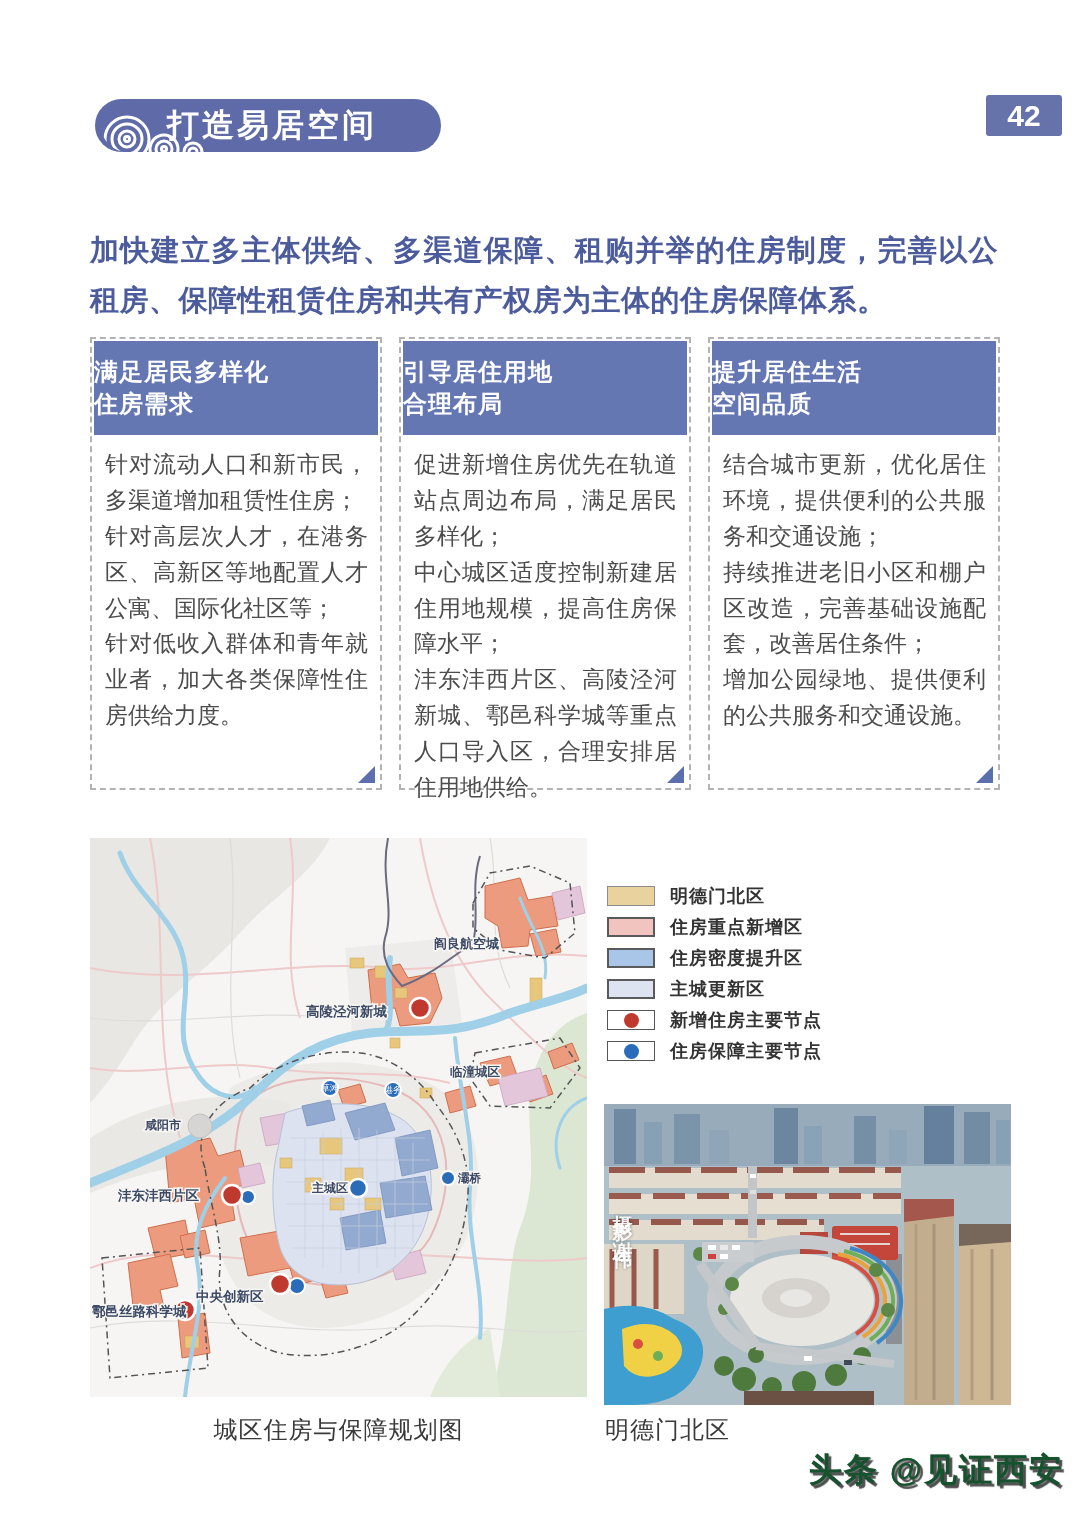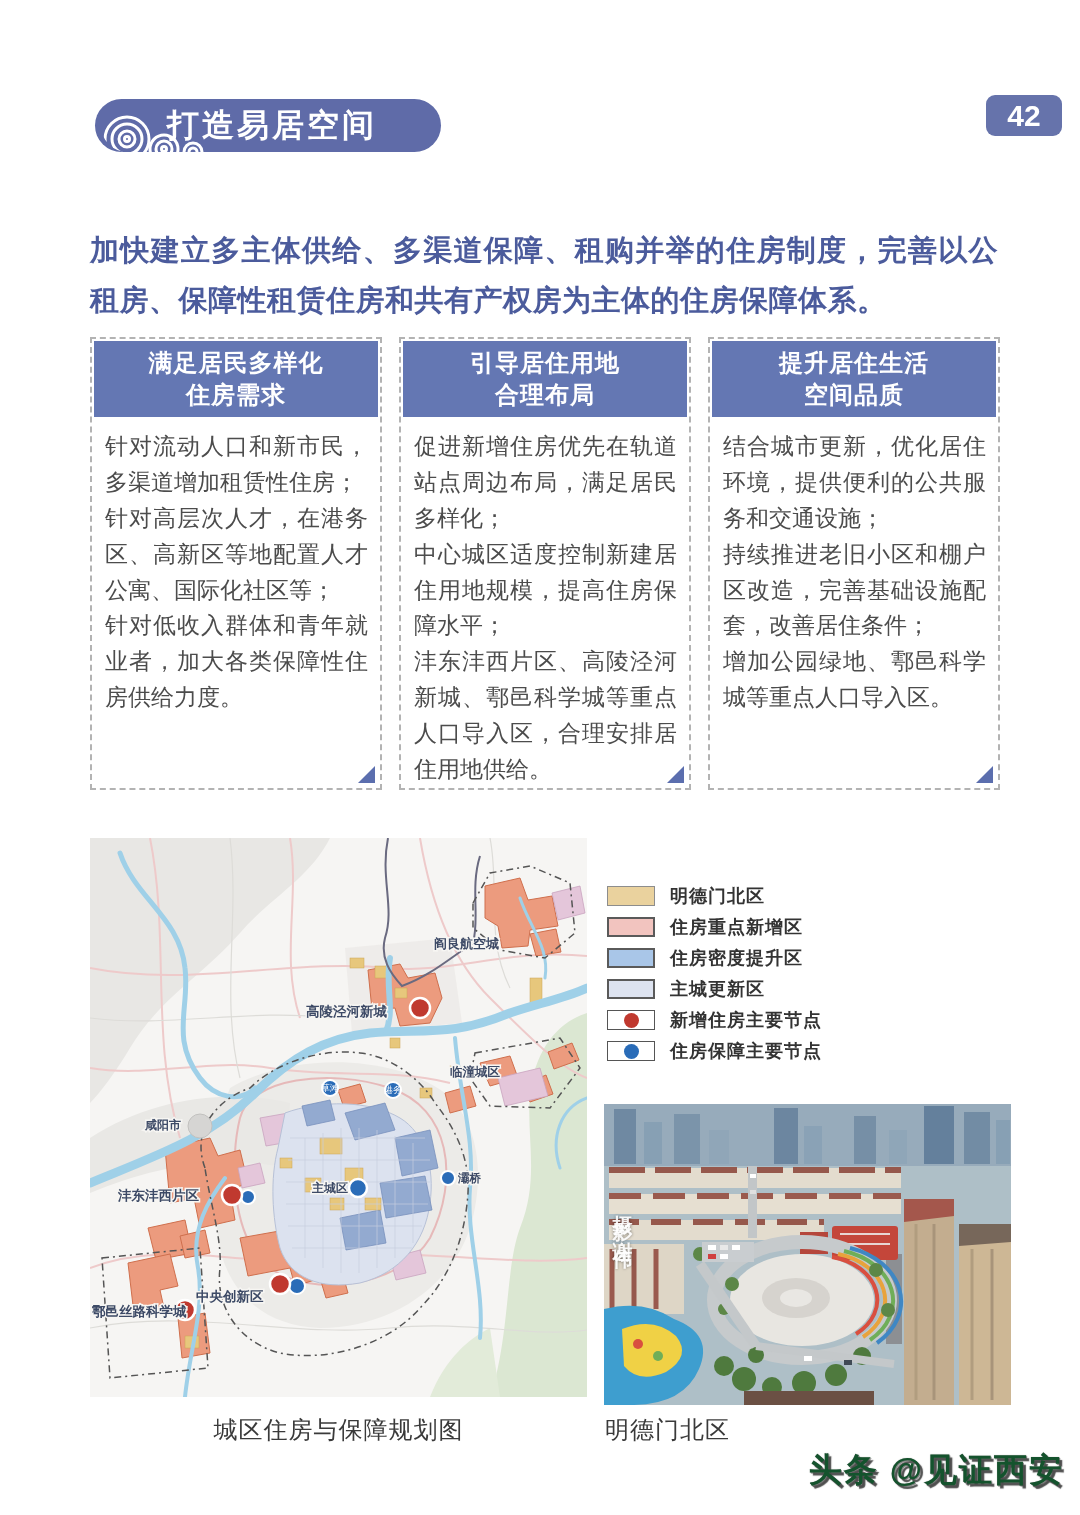--- a/index.html
+++ b/index.html
@@ -12,38 +12,38 @@
     position:absolute;left:95px;top:99px;width:346px;height:53px;
     background:#5f6ba8;border-radius:27px;display:flex;align-items:center;
   }
   .badge-deco{position:absolute;left:6px;bottom:0;width:150px;height:53px;overflow:hidden;border-radius:27px 0 0 27px;}
   .badge-title{
     flex:1;text-align:left;padding-left:72px;color:#ffffff;font-size:32px;
     font-weight:bold;letter-spacing:3px;
   }
   .page-number{
     position:absolute;left:986px;top:95px;width:76px;height:41px;background:#6673ab;
-    border-radius:9px;color:#ffffff;font-size:30px;font-weight:bold;
+    border-radius:3px;color:#ffffff;font-size:30px;font-weight:bold;
     display:flex;align-items:center;justify-content:center;
   }
   
   .intro{
     position:absolute;left:90px;top:226px;width:908px;
     color:#4b5b9c;font-size:29px;font-weight:bold;line-height:1.72;
     text-align:justify;letter-spacing:.5px;
   }
   
   .column{
     position:absolute;top:337px;width:292px;height:453px;background:#ffffff;
     border:2px dashed #b3b3b3;box-sizing:border-box;
   }
   .col-1{left:90px;} .col-2{left:399px;} .col-3{left:708px;}
   .column-header{
-    margin:2px 2px 0 2px;height:76px;background:#6477b3;color:#ffffff;
-    font-size:24px;font-weight:bold;text-align:center;
+    margin:2px 2px 0 2px;height:94px;background:#6477b3;color:#ffffff;
+    font-size:24px;font-weight:bold;
     display:flex;flex-direction:column;justify-content:center;line-height:1.35;
     letter-spacing:1px;
   }
   .column-body{padding:12px 12px 0 13px;color:#4c4c4c;font-size:23px;line-height:1.56;text-align:justify;}
   .column-body p{margin:0;}
   .corner-triangle{
     position:absolute;right:5px;bottom:5px;width:17px;height:17px;background:#5b6eae;
     clip-path:polygon(100% 0,100% 100%,0 100%);
   }
   
@@ -124,21 +124,21 @@
 </div>
 
 <div class="column col-3">
   <div class="column-header">
     <span>提升居住生活</span>
     <span>空间品质</span>
   </div>
   <div class="column-body">
     <p>结合城市更新，优化居住环境，提供便利的公共服务和交通设施；</p>
     <p>持续推进老旧小区和棚户区改造，完善基础设施配套，改善居住条件；</p>
-    <p>增加公园绿地、鄠邑科学城等重点人口导入区。</p>
+    <p>增加公园绿地、提供便利的公共服务和交通设施。</p>
   </div>
   <div class="corner-triangle"></div>
 </div>
 
 <div class="map-figure">
 <svg width="497" height="559" viewBox="0 0 497 559">
   <rect x="0" y="0" width="497" height="559" fill="#f6f5f3"></rect>
 
   <path d="M0,0 L240,0 C220,40 180,60 150,95 C110,140 70,160 40,210 C25,235 10,255 0,265 Z" fill="#e8e7e4"></path>
   <path d="M497,175 C465,185 445,215 440,255 C436,300 450,340 430,390 C415,430 420,500 400,559 L497,559 Z" fill="#dbe7d2"></path>

